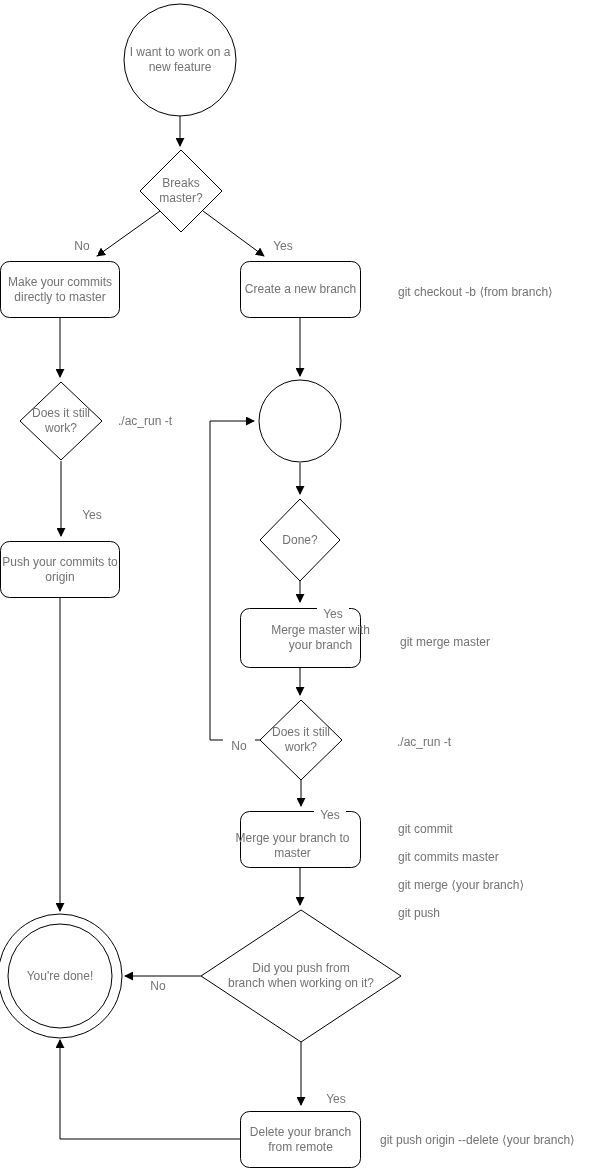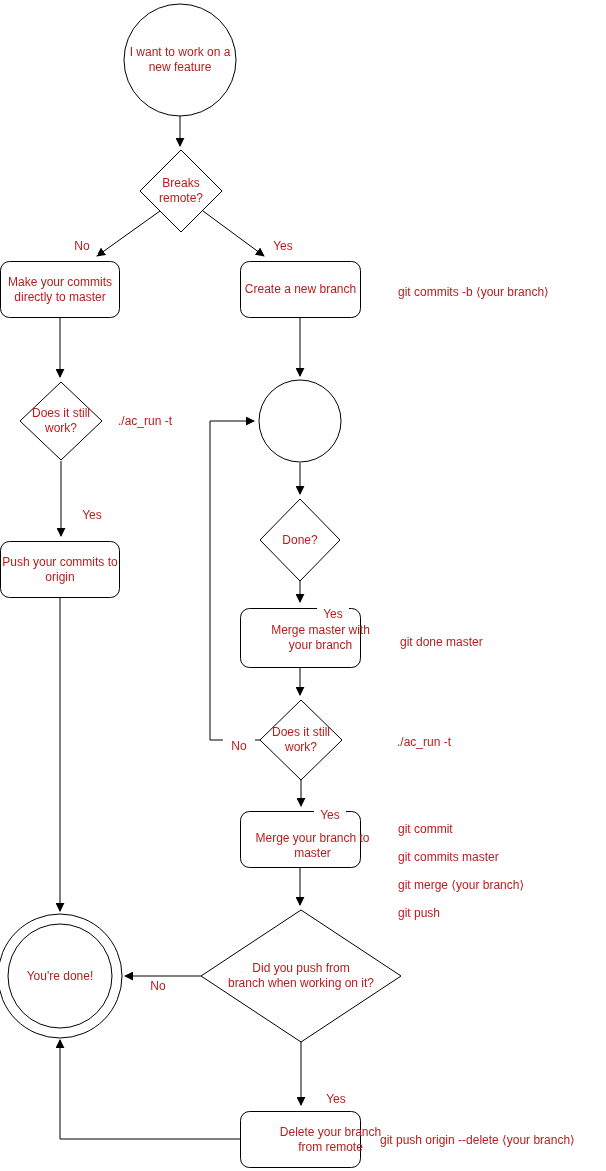--- a/index.html
+++ b/index.html
@@ -1,17 +1,17 @@
 <!DOCTYPE html>
 <html><head>
 <meta charset="utf-8">
 <style>
   html,body{margin:0;padding:0;background:#ffffff;}
   .canvas{position:relative;width:606px;height:1171px;background:#ffffff;
-          font-family:"Liberation Sans",sans-serif;color:#b91c1c;overflow:hidden;}
+          font-family:"Liberation Sans",sans-serif;color:#737373;overflow:hidden;}
   .canvas svg{position:absolute;top:0;left:0;}
   .lbl{position:absolute;display:flex;align-items:center;justify-content:center;
        text-align:center;font-size:12px;line-height:15px;white-space:pre-line;}
   .elbl{position:absolute;display:flex;align-items:center;justify-content:center;
         font-size:12px;line-height:14px;background:#ffffff;padding:0 1px;margin-top:24px;}
   .cmd{position:absolute;font-size:12px;line-height:14px;white-space:pre-line;text-align:left;}
 </style>
 </head>
 <body>
 
@@ -58,53 +58,53 @@
       <polygon points="301,910 401,976 301,1042 201,976"></polygon>
       <circle cx="60" cy="976" r="62"></circle>
       <circle cx="60" cy="976" r="52"></circle>
       <rect x="240.5" y="1111.5" width="120" height="56" rx="9"></rect>
     </g>
   </svg>
 
   <div class="lbl" style="left:124px;top:32px;width:112px;height:56px;">I want to work on a
 new feature</div>
   <div class="lbl" style="left:146px;top:174px;width:70px;height:34px;">Breaks
-remote?</div>
+master?</div>
   <div class="lbl" style="left:0px;top:261px;width:120px;height:57px;">Make your commits
 directly to master</div>
   <div class="lbl" style="left:240px;top:261px;width:121px;height:57px;">Create a new branch</div>
   <div class="lbl" style="left:21px;top:404px;width:80px;height:34px;">Does it still
 work?</div>
   <div class="lbl" style="left:0px;top:541px;width:120px;height:57px;">Push your commits to
 origin</div>
   <div class="lbl" style="left:270px;top:531px;width:60px;height:18px;">Done?</div>
   <div class="lbl" style="left:240px;top:608px;width:121px;height:60px;padding-left:20px;">Merge master with
 your branch</div>
   <div class="lbl" style="left:261px;top:723px;width:80px;height:34px;">Does it still
 work?</div>
-  <div class="lbl" style="left:252px;top:811px;width:121px;height:69px;">Merge your branch to
+  <div class="lbl" style="left:232px;top:811px;width:121px;height:69px;">Merge your branch to
 master</div>
   <div class="lbl" style="left:206px;top:958px;width:190px;height:36px;">Did you push from
 branch when working on it?</div>
   <div class="lbl" style="left:10px;top:967px;width:100px;height:18px;">You're done!</div>
-  <div class="lbl" style="left:240px;top:1111px;width:121px;height:57px;margin-left:30px;">Delete your branch
+  <div class="lbl" style="left:240px;top:1111px;width:121px;height:57px;">Delete your branch
 from remote</div>
 
   <div class="elbl" style="left:66px;top:213px;width:30px;height:18px;">No</div>
   <div class="elbl" style="left:267px;top:213px;width:30px;height:18px;">Yes</div>
   <div class="elbl" style="left:76px;top:482px;width:30px;height:18px;">Yes</div>
   <div class="elbl" style="left:317px;top:581px;width:30px;height:18px;">Yes</div>
   <div class="elbl" style="left:223px;top:713px;width:30px;height:18px;">No</div>
   <div class="elbl" style="left:314px;top:782px;width:30px;height:18px;">Yes</div>
   <div class="elbl" style="left:142px;top:953px;width:30px;height:18px;">No</div>
   <div class="elbl" style="left:320px;top:1066px;width:30px;height:18px;">Yes</div>
 
-  <div class="cmd" style="left:398px;top:285px;">git commits -b ⟨your branch⟩</div>
+  <div class="cmd" style="left:398px;top:285px;">git checkout -b ⟨from branch⟩</div>
   <div class="cmd" style="left:118px;top:414px;">./ac_run -t</div>
-  <div class="cmd" style="left:400px;top:635px;">git done master</div>
+  <div class="cmd" style="left:400px;top:635px;">git merge master</div>
   <div class="cmd" style="left:397px;top:735px;">./ac_run -t</div>
   <div class="cmd" style="left:398px;top:808px;">
     <div>git commit</div>
     <div>git commits master</div>
     <div>git merge ⟨your branch⟩</div>
     <div>git push</div>
   </div>
   <div class="cmd" style="left:380px;top:1133px;">git push origin --delete ⟨your branch⟩</div>
 
 </div>

